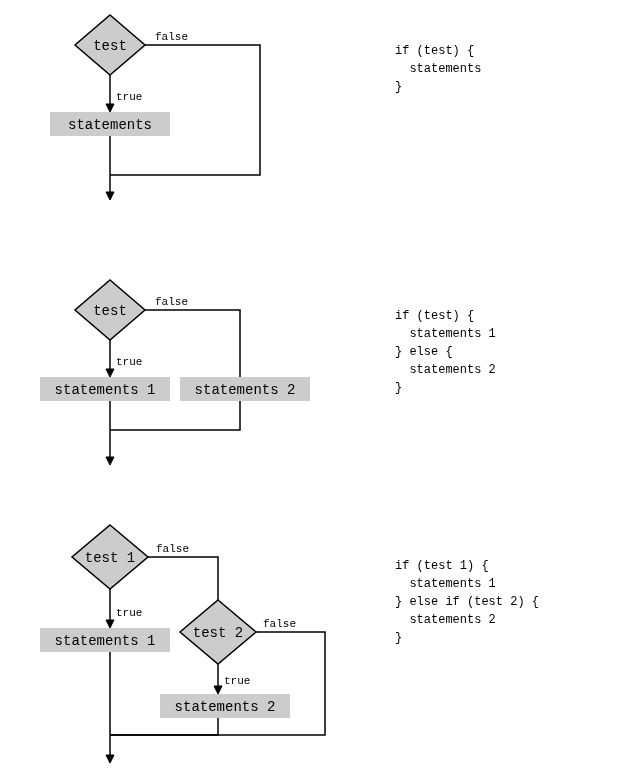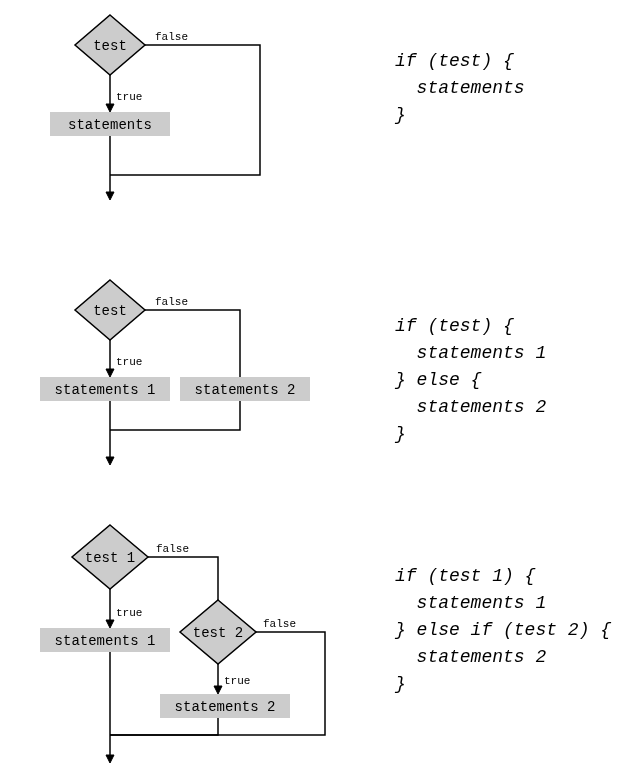--- a/index.html
+++ b/index.html
@@ -14,22 +14,21 @@
     position: relative;
     width: 627px;
     height: 775px;
     border-radius: 32px;
   }
   .code-block {
     position: absolute;
     white-space: pre;
     line-height: 1.5;
     font-family: "Courier New", Courier, monospace;
-    font-size: 18px;
-    font-style: italic;
+    font-size: 12px;
   }
   svg text {
     font-family: "Courier New", Courier, monospace;
     font-size: 14px;
     fill: #000;
   }
   svg text.small {
     font-size: 11px;
   }
   .diamond {

